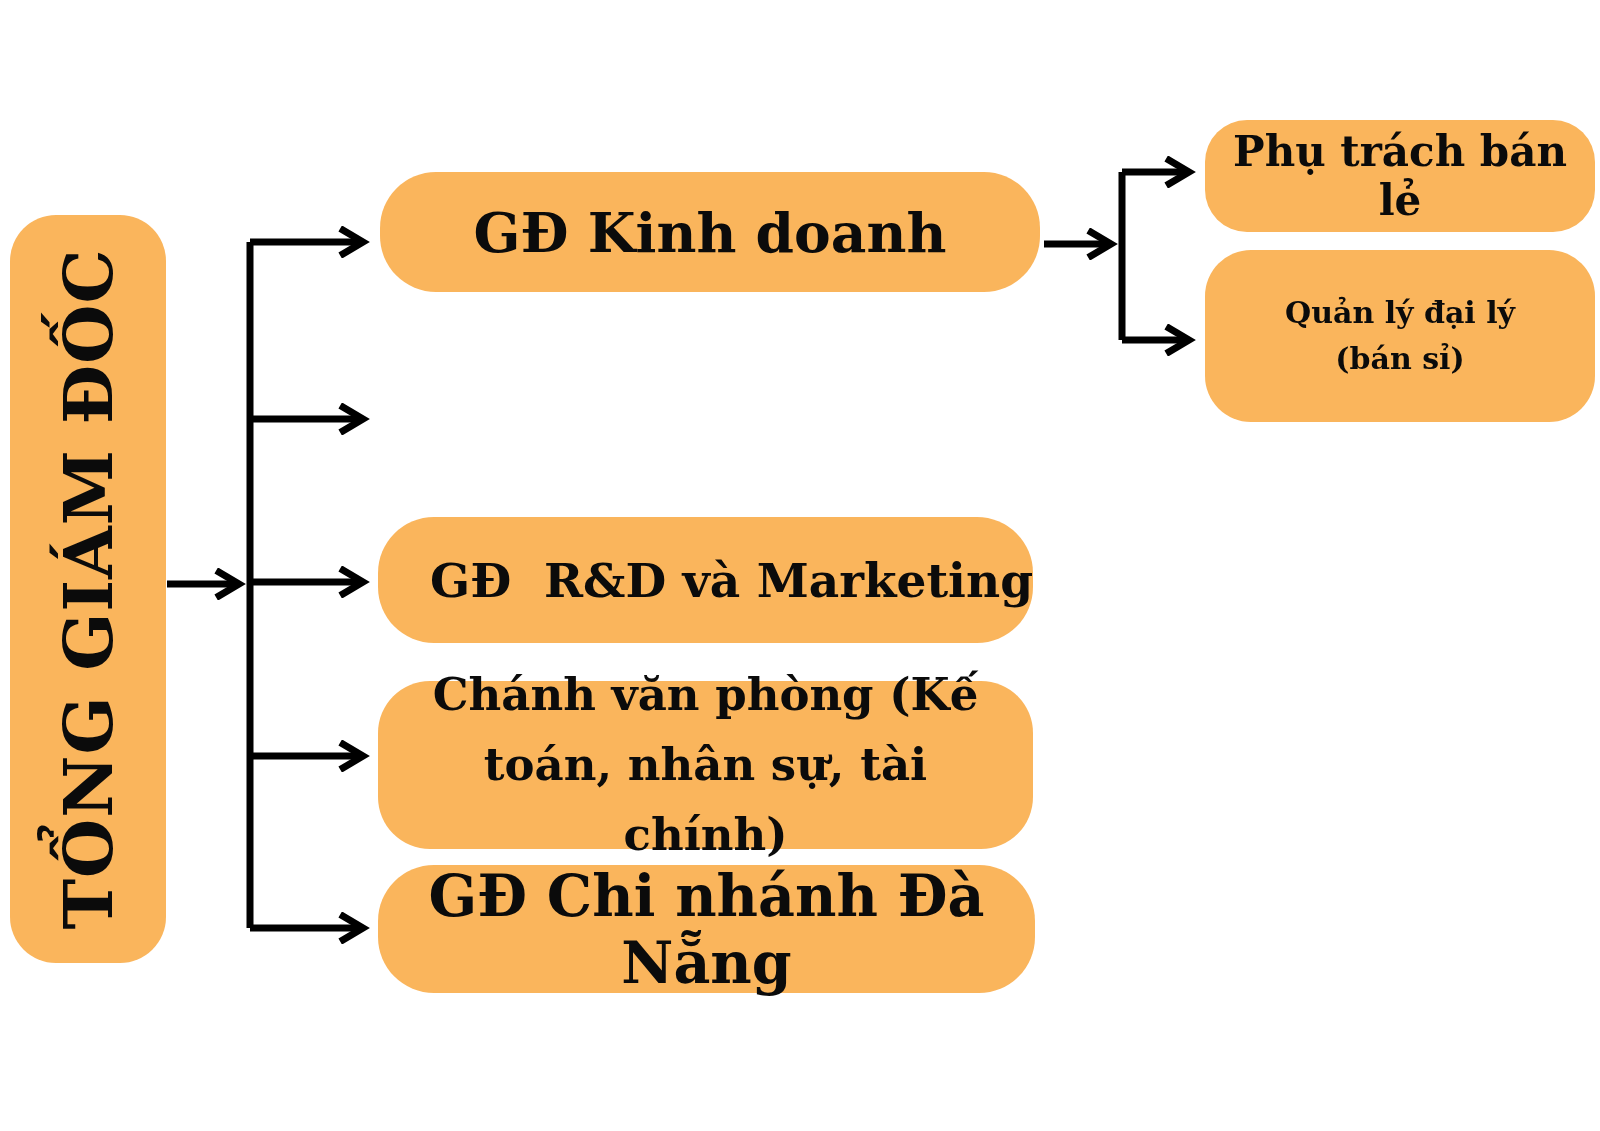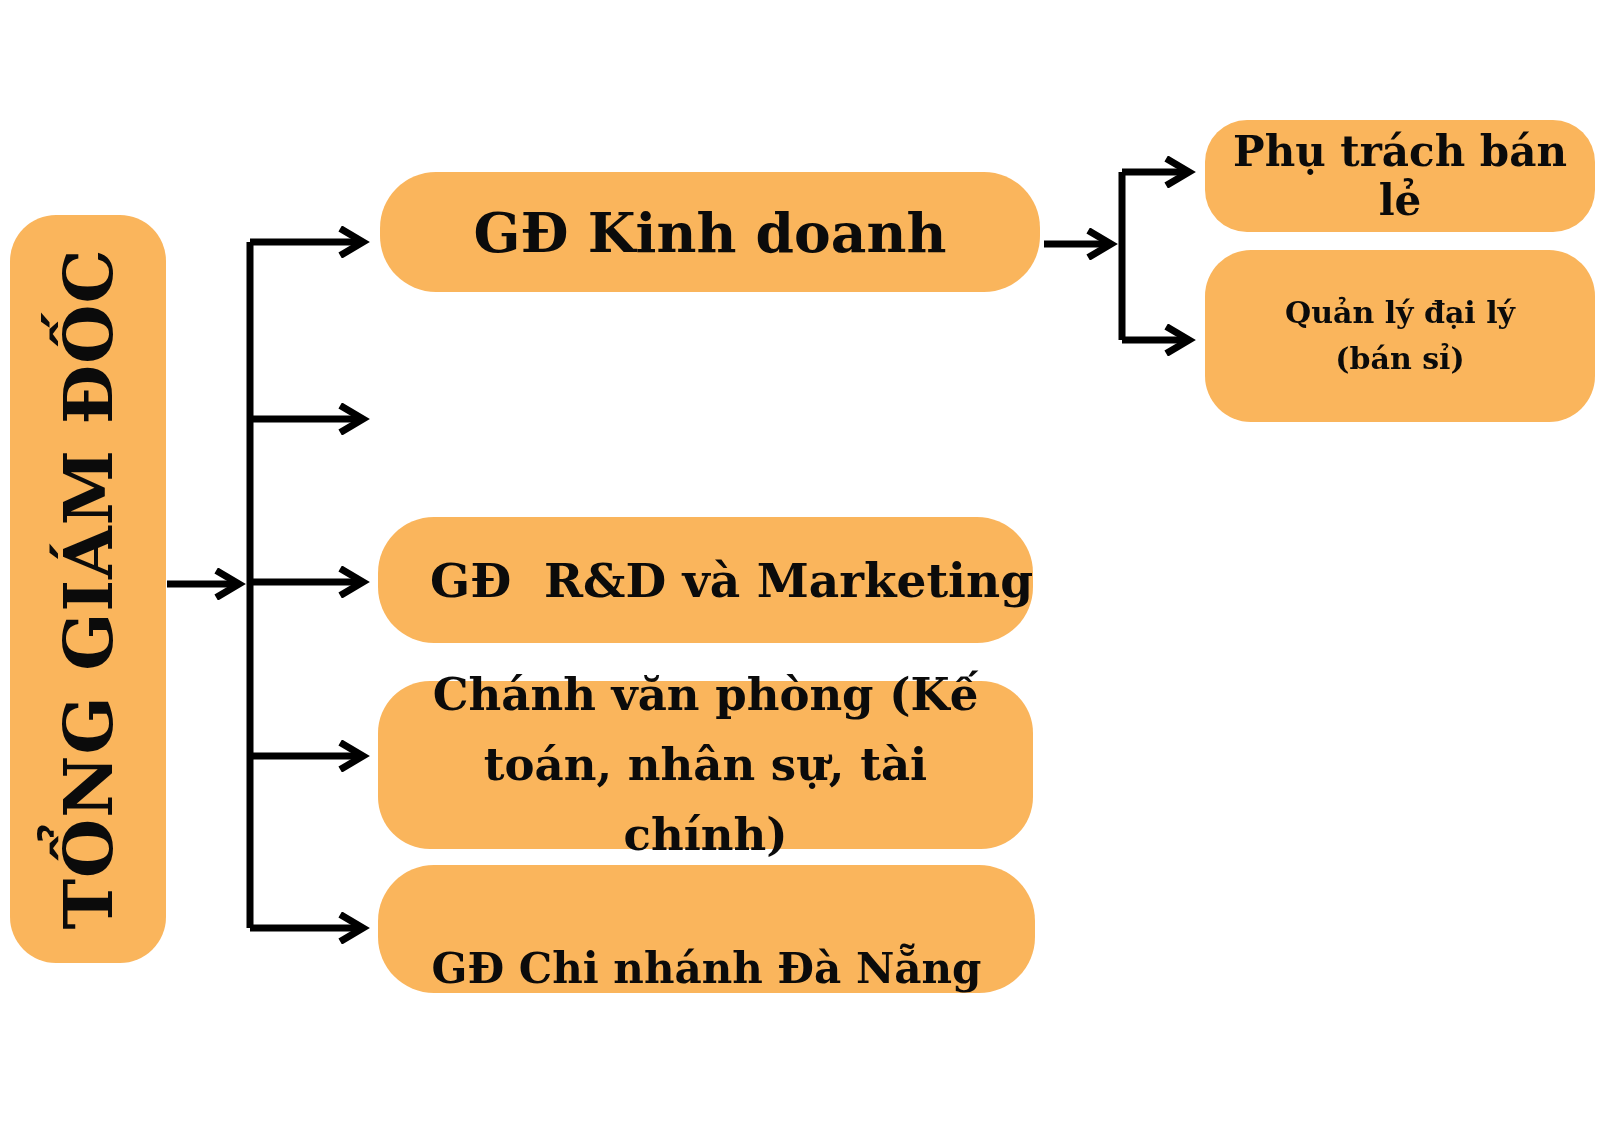--- a/index.html
+++ b/index.html
@@ -50,21 +50,21 @@
     font-size: 68px;
     letter-spacing: 1px;
     line-height: 1;
   }
   
   .node-c0 { left: 380px; top: 172px; width: 660px; height: 120px; border-radius: 56px; font-size: 55px; }
   .node-c1 { left: 380px; top: 348px; width: 643px; height: 142px; border-radius: 56px; font-size: 47px; }
   .node-c2 { left: 378px; top: 517px; width: 655px; height: 126px; border-radius: 56px; font-size: 47px; justify-content: flex-end; }
   .node-c3 { left: 378px; top: 672px; width: 655px; height: 168px; border-radius: 52px; font-size: 45px;
              line-height: 1.55; padding: 0 18px; margin-top: 9px; }
-  .node-c4 { left: 378px; top: 865px; width: 657px; height: 128px; border-radius: 56px; font-size: 42px; align-items: flex-end; }
+  .node-c4 { left: 378px; top: 865px; width: 657px; height: 128px; border-radius: 56px; font-size: 57px; }
   .node-c2 .label { white-space: pre-wrap; }
   
   .node-g0 { left: 1205px; top: 120px; width: 390px; height: 112px; border-radius: 42px; font-size: 42px; }
   .node-g1 { left: 1205px; top: 250px; width: 390px; height: 172px; border-radius: 46px; font-size: 30px;
              line-height: 1.55; padding: 0 40px; }
 </style>
 </head>
 <body>
 
 <div class="canvas">

